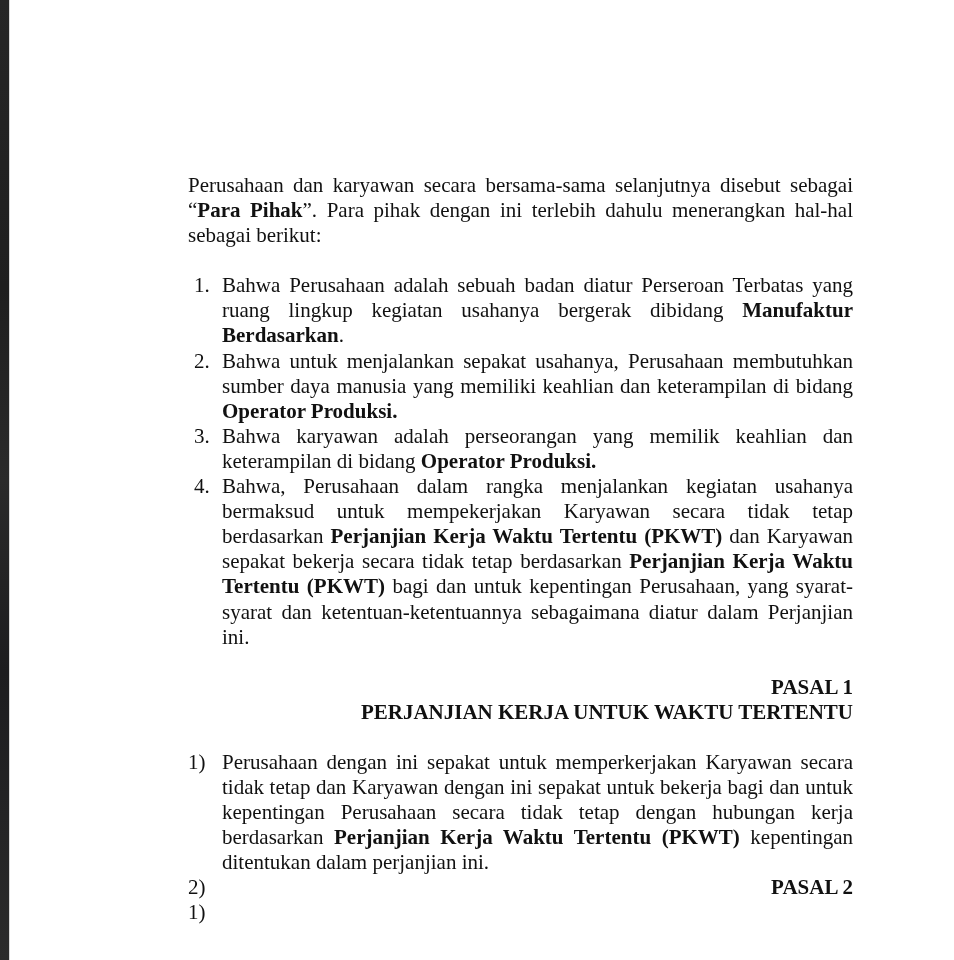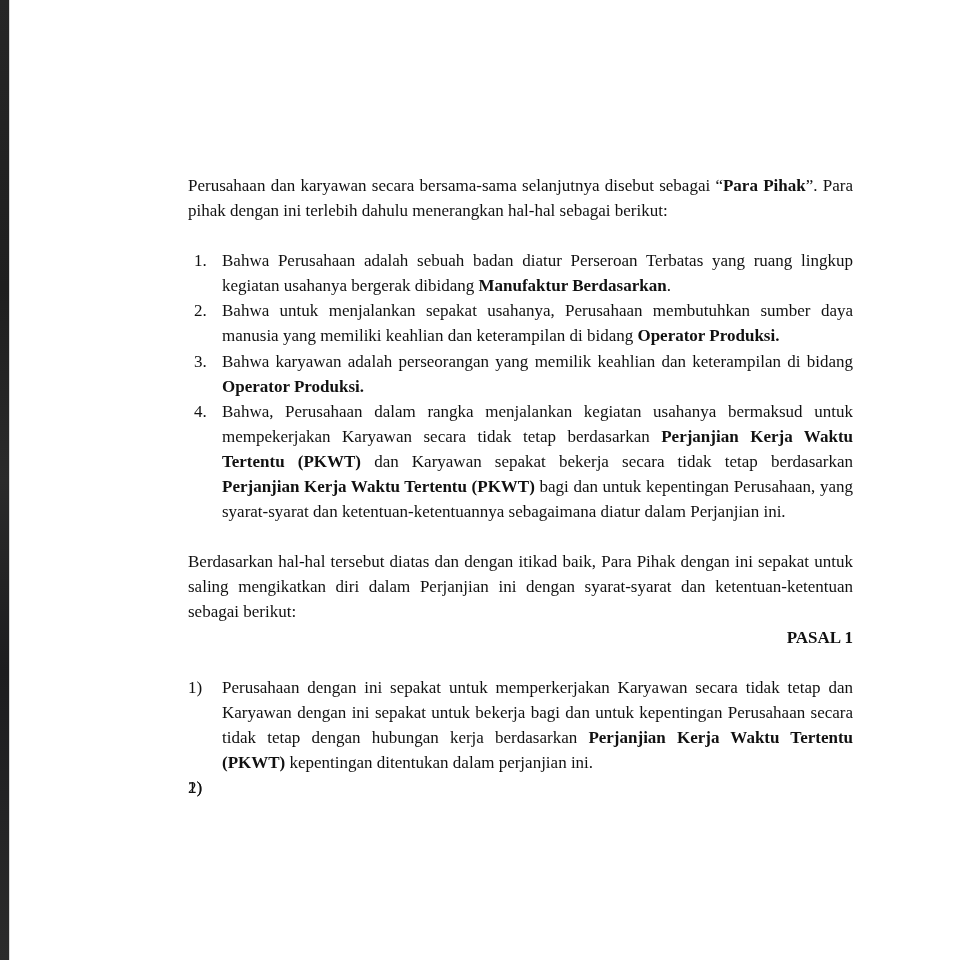--- a/index.html
+++ b/index.html
@@ -30,21 +30,21 @@
     top: 0;
     width: 944px;
     height: 960px;
     background: #ffffff;
   }
   .content {
     position: absolute;
     left: 178px;
     top: 173px;
     width: 665px;
-    font-size: 17px;
+    font-size: 21px;
     line-height: 25.1px;
   }
   p {
     margin: 0;
     text-align: justify;
   }
   .para-gap {
     height: 25px;
   }
   b { font-weight: bold; }
@@ -99,36 +99,37 @@
         <span>Bahwa karyawan adalah perseorangan yang memilik keahlian dan keterampilan di bidang </span><b>Operator Produksi.</b>
       </li>
       <li>
         <span class="marker">4.</span>
         <span>Bahwa, Perusahaan dalam rangka menjalankan kegiatan usahanya bermaksud untuk mempekerjakan Karyawan secara tidak tetap berdasarkan </span><b>Perjanjian Kerja Waktu Tertentu (PKWT)</b><span> dan Karyawan sepakat bekerja secara tidak tetap berdasarkan </span><b>Perjanjian Kerja Waktu Tertentu (PKWT)</b><span> bagi dan untuk kepentingan Perusahaan, yang syarat-syarat dan ketentuan-ketentuannya sebagaimana diatur dalam Perjanjian ini.</span>
       </li>
     </ol>
 
     <div class="para-gap"></div>
 
-    <p>Berdasarkan hal-hal tersebut diatas dan dengan itikad baik, Para Pihak dengan ini sepakat untuk saling mengikatkan diri dalam Perjanjian ini dengan syarat-syarat dan ketentuan-ketentuan sebagai berikut:</p>
 
     <div class="heading">PASAL 1</div>
+    <div class="heading">PERJANJIAN KERJA UNTUK WAKTU TERTENTU</div>
 
     <div class="para-gap"></div>
 
     <ol class="list numparen">
       <li>
         <span class="marker">1)</span>
         <span>Perusahaan dengan ini sepakat untuk memperkerjakan Karyawan secara tidak tetap dan Karyawan dengan ini sepakat untuk bekerja bagi dan untuk kepentingan Perusahaan secara tidak tetap dengan hubungan kerja berdasarkan </span><b>Perjanjian Kerja Waktu Tertentu (PKWT)</b><span> kepentingan ditentukan dalam perjanjian ini.</span>
       </li>
       <li>
         <span class="marker">2)</span>
       </li>
     </ol>
 
+    <div class="heading">PASAL 2</div>
 
     <ol class="list numparen">
       <li>
         <span class="marker">1)</span>
       </li>
     </ol>
 
   </div>
 </div>
 

